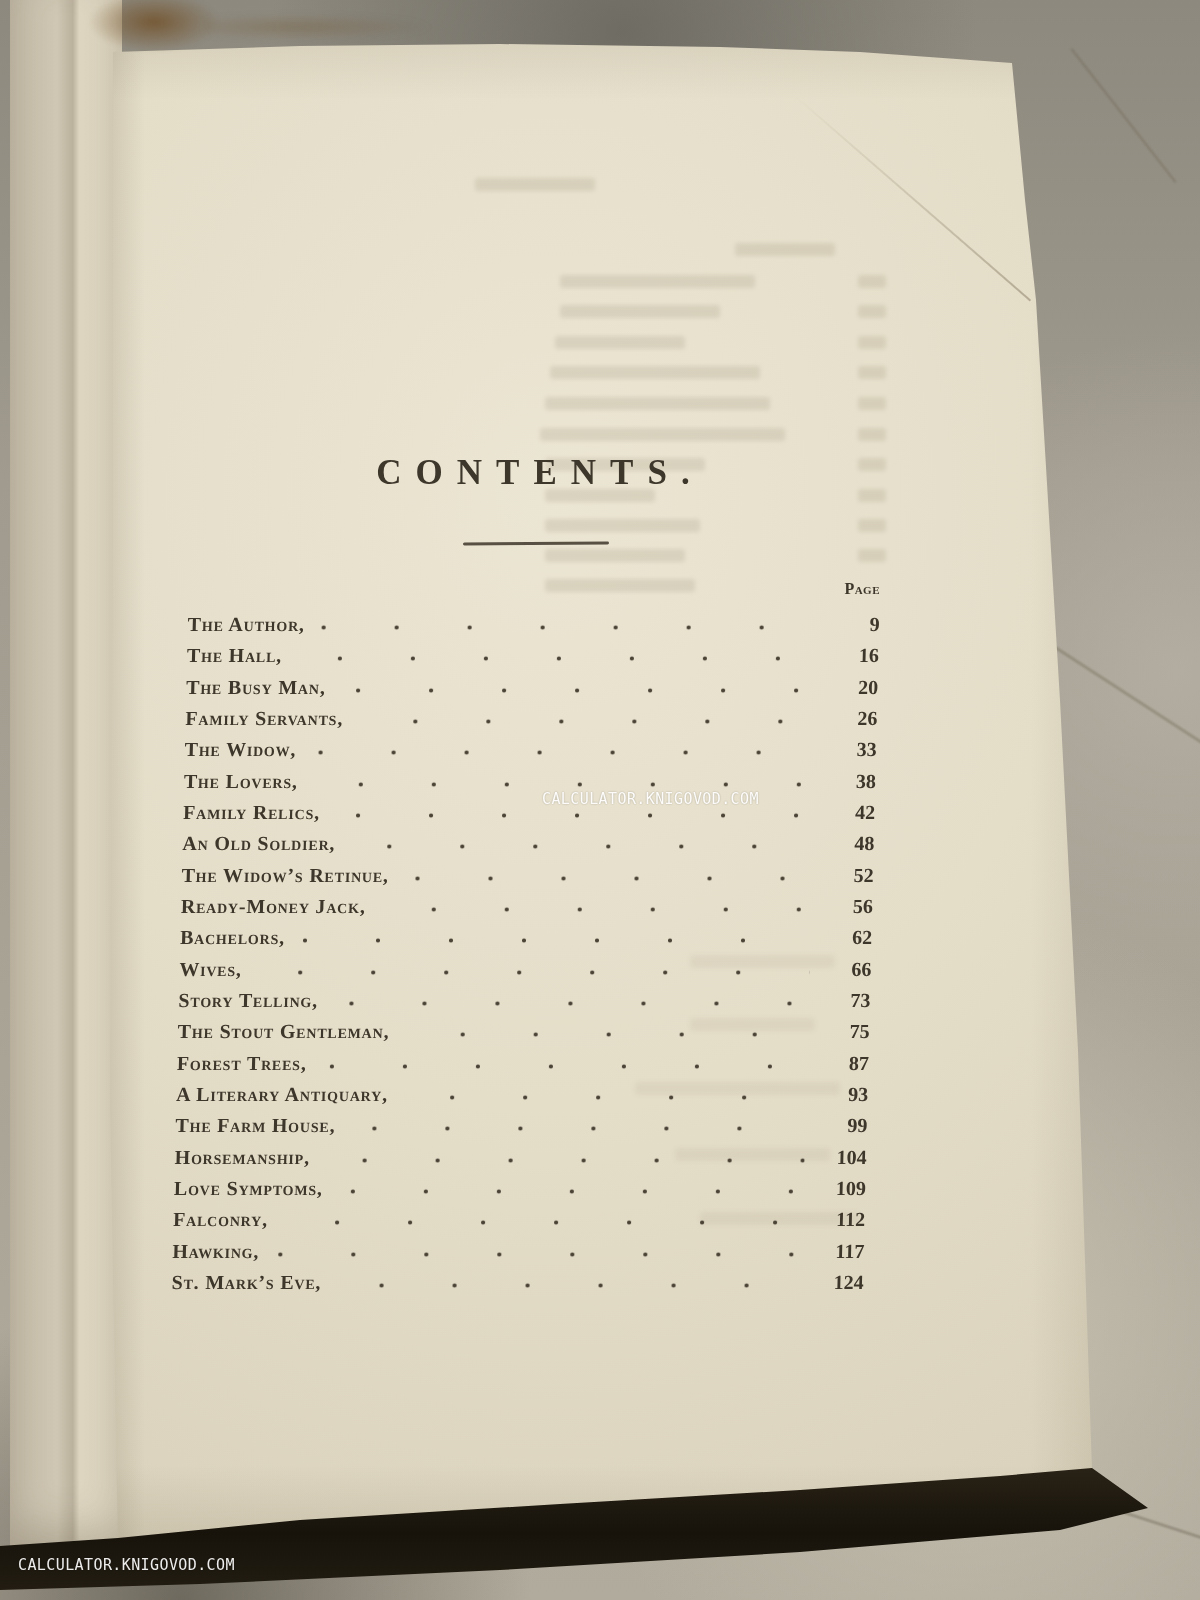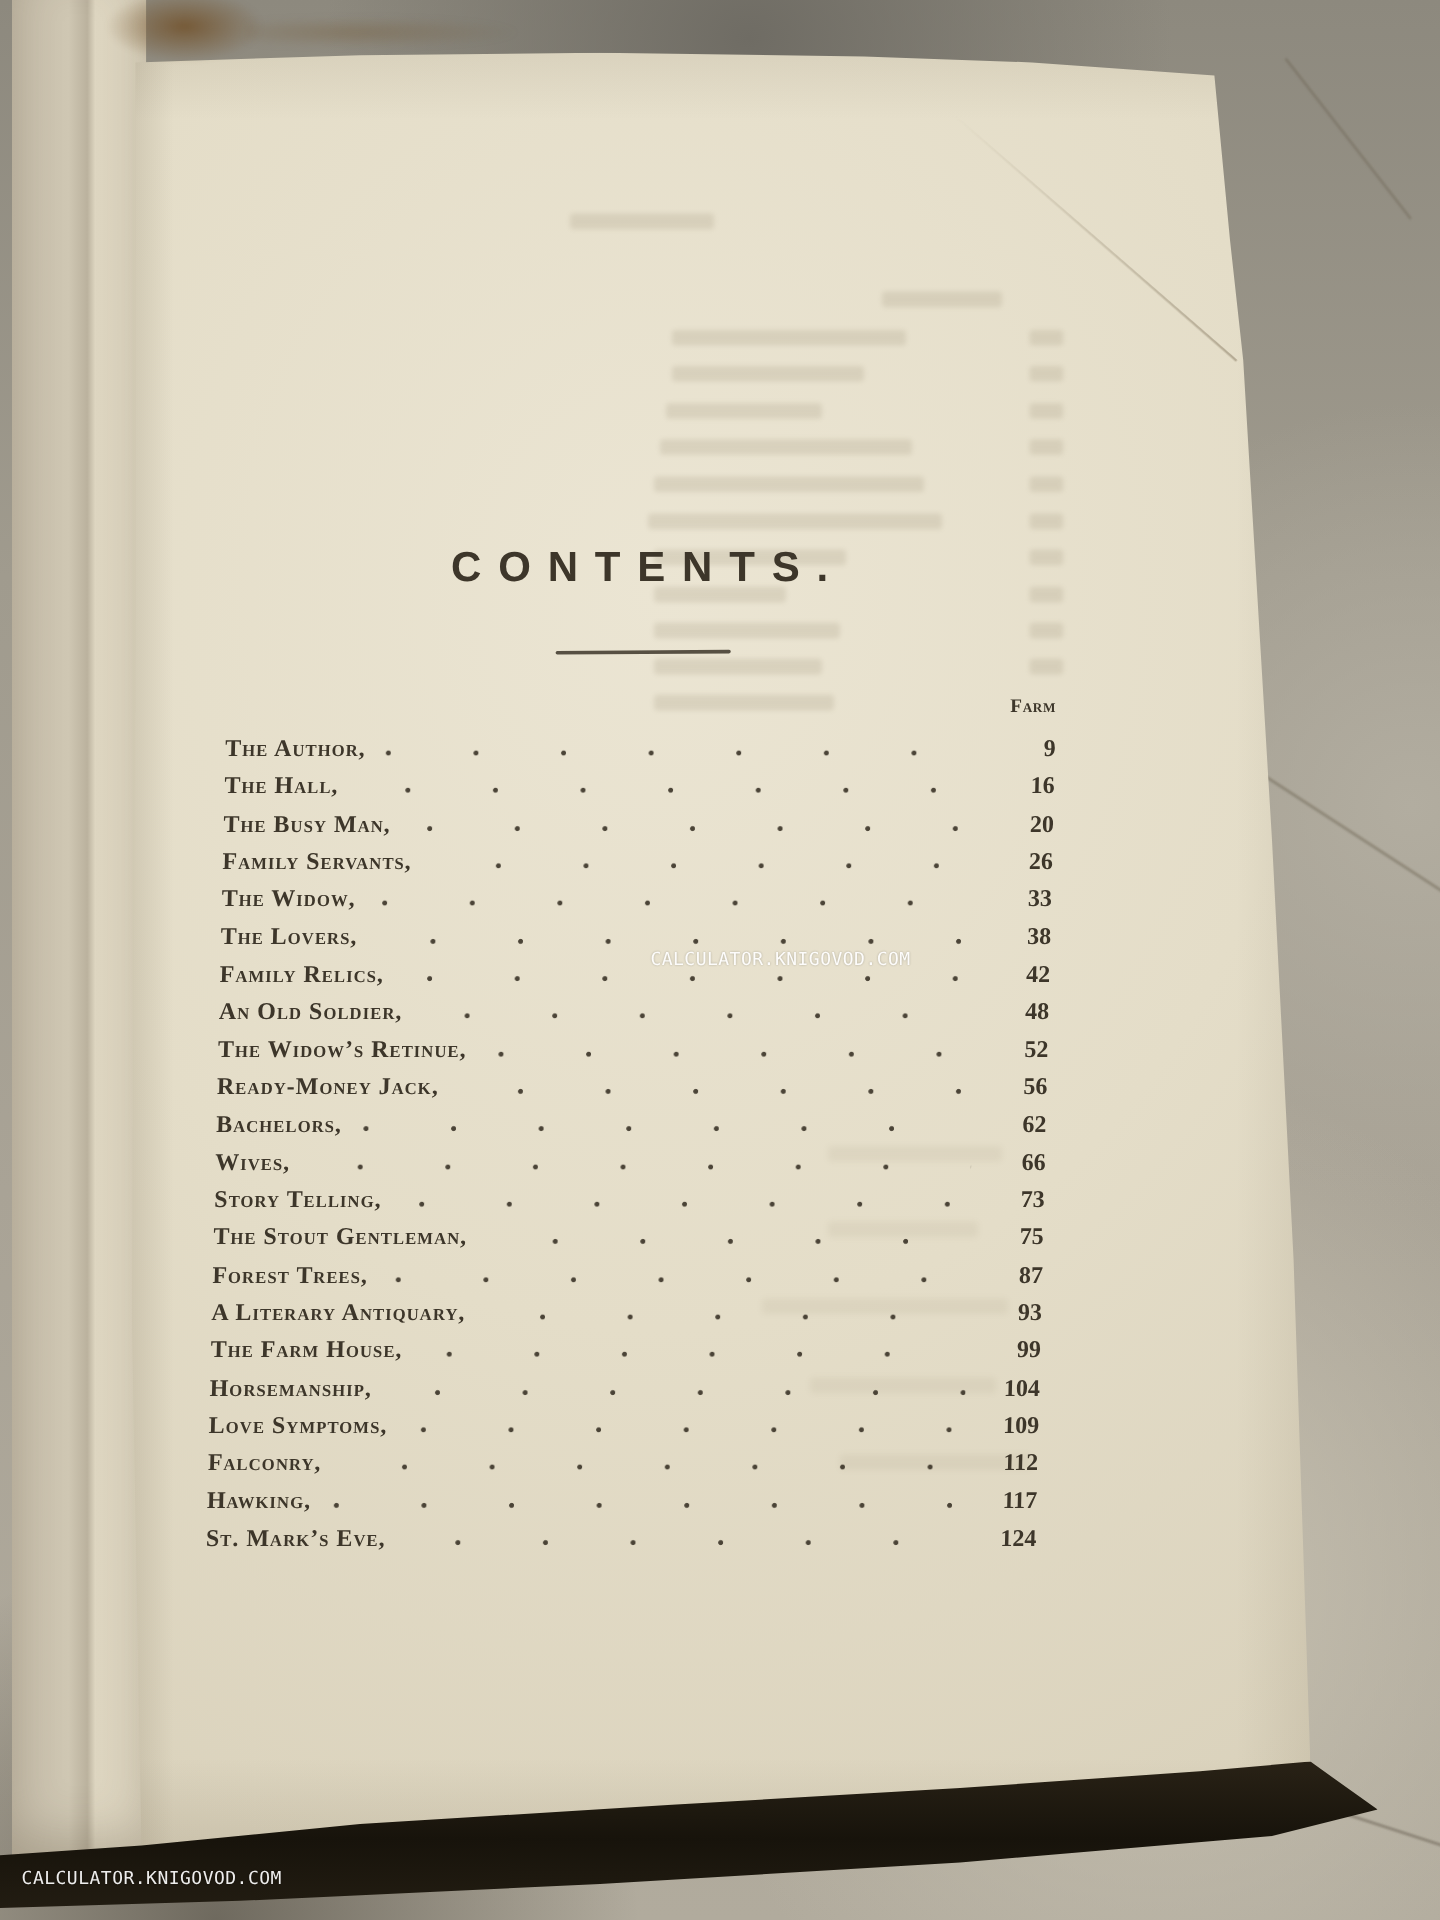--- a/index.html
+++ b/index.html
@@ -45,21 +45,21 @@
     position:absolute;left:695px;top:55px;width:312px;height:2px;
     background:linear-gradient(90deg,rgba(110,95,70,0),rgba(110,95,70,.4));
     transform:rotate(41deg);transform-origin:0 50%;filter:blur(.6px);
   }
   .ghost{position:absolute;height:13px;border-radius:3px;background:#7d7054;opacity:.15;filter:blur(2.2px);}
   .ghost.num{width:28px;}
   .ghost.faint{opacity:.08;filter:blur(2.6px);}
 
   #contents-title{
     position:absolute;left:140px;top:413px;width:600px;text-align:center;
-    font-family:Liberation Sans, sans-serif;font-weight:bold;font-size:35px;
+    font-family:Liberation Serif, serif;font-weight:bold;font-size:35px;
     letter-spacing:14px;color:var(--ink);
   }
   #title-rule{
     position:absolute;left:363px;top:502px;width:146px;height:3px;
     background:var(--ink);opacity:.85;border-radius:2px;transform:rotate(-.4deg);
   }
   #page-col-header{
     position:absolute;left:88px;top:540px;width:692px;text-align:right;padding-right:2px;
     font-variant-caps:small-caps;font-weight:bold;font-size:16px;letter-spacing:.5px;color:var(--ink);
   }
@@ -148,21 +148,21 @@
         <div class="ghost" style="top: 539px; left: 445px; width: 150px;"></div>
         <div class="ghost faint" style="top: 915px; left: 590px; width: 145px;"></div>
         <div class="ghost faint" style="top: 978px; left: 590px; width: 125px;"></div>
         <div class="ghost faint" style="top: 1042px; left: 535px; width: 205px;"></div>
         <div class="ghost faint" style="top: 1108px; left: 575px; width: 155px;"></div>
         <div class="ghost faint" style="top: 1172px; left: 600px; width: 160px;"></div>
       </div>
 
     <div id="contents-title">CONTENTS.</div>
     <div id="title-rule"></div>
-    <div id="page-col-header">Farm</div>
+    <div id="page-col-header">Page</div>
     <div id="contents-list">
         <div class="row">
           <span class="lbl">The Author,</span>
           <span class="leader" style="background-position-x: 6px;"></span>
           <span class="pnum">9</span>
         </div>
         <div class="row">
           <span class="lbl">The Hall,</span>
           <span class="leader" style="background-position-x: 45px;"></span>
           <span class="pnum">16</span>

